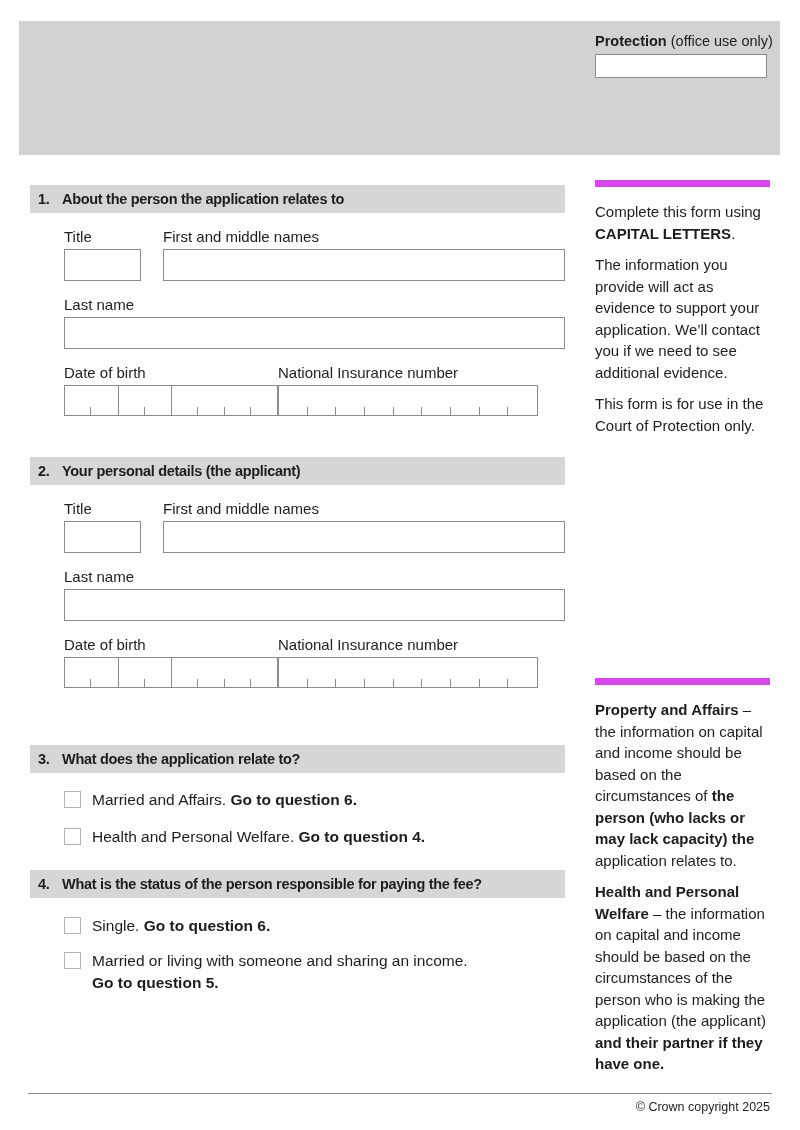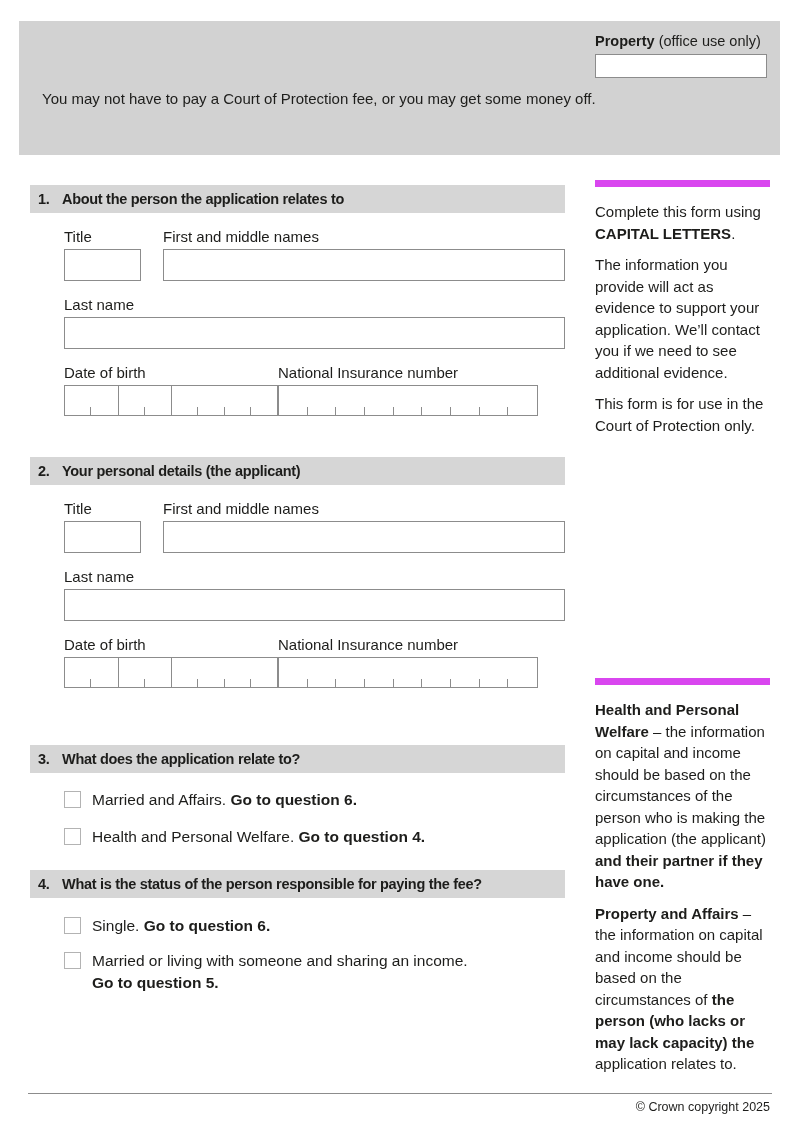--- a/index.html
+++ b/index.html
@@ -91,23 +91,22 @@
   .footer-rule { position: absolute; left: 28px; right: 28px; top: 1093px; border-top: 1px solid #8c8c8c; }
   .footer-left { position: absolute; left: 30px; top: 1100px; font-size: 12.5px; }
   .footer-right { position: absolute; right: 30px; top: 1100px; font-size: 12.5px; }
 </style>
 </head>
 <body>
 
 <div class="page">
 
   <div class="header-box">
-    <p class="form-subtitle">You may not have to pay a Court of Protection fee, or you may get some money off.</p>
     <div class="ref-label">
-      <span class="b">Property</span>
+      <span class="b">Protection</span>
       <span>(office use only)</span>
     </div>
     <input type="text" class="ref-input" value="" style="">
   </div>
 
   <section class="section" style="top:185px">
     <div class="bar">
       <span class="num">1.</span>
       <span>About the person the application relates to</span>
     </div>
@@ -256,20 +255,20 @@
     </div>
   </section>
 
   <aside class="side-note" style="top:180px">
     <p><span>Complete this form using </span><span class="b">CAPITAL LETTERS</span><span>.</span></p>
     <p><span>The information you provide will act as evidence to support your application. We’ll contact you if we need to see additional evidence.</span></p>
     <p><span>This form is for use in the Court of Protection only.</span></p>
   </aside>
 
   <aside class="side-note" style="top:678px">
+    <p><span class="b">Property and Affairs</span><span> – the information on capital and income should be based on the circumstances of </span><span class="b">the person (who lacks or may lack capacity) the </span><span>application relates to.</span></p>
     <p><span class="b">Health and Personal Welfare</span><span> – the information on capital and income should be based on the circumstances of the person who is making the application (the applicant) </span><span class="b">and their partner if they have one.</span></p>
-    <p><span class="b">Property and Affairs</span><span> – the information on capital and income should be based on the circumstances of </span><span class="b">the person (who lacks or may lack capacity) the </span><span>application relates to.</span></p>
   </aside>
 
   <div class="footer-rule"></div>
   <div class="footer-right">© Crown copyright 2025</div>
 
 </div>
 
 </body></html>

